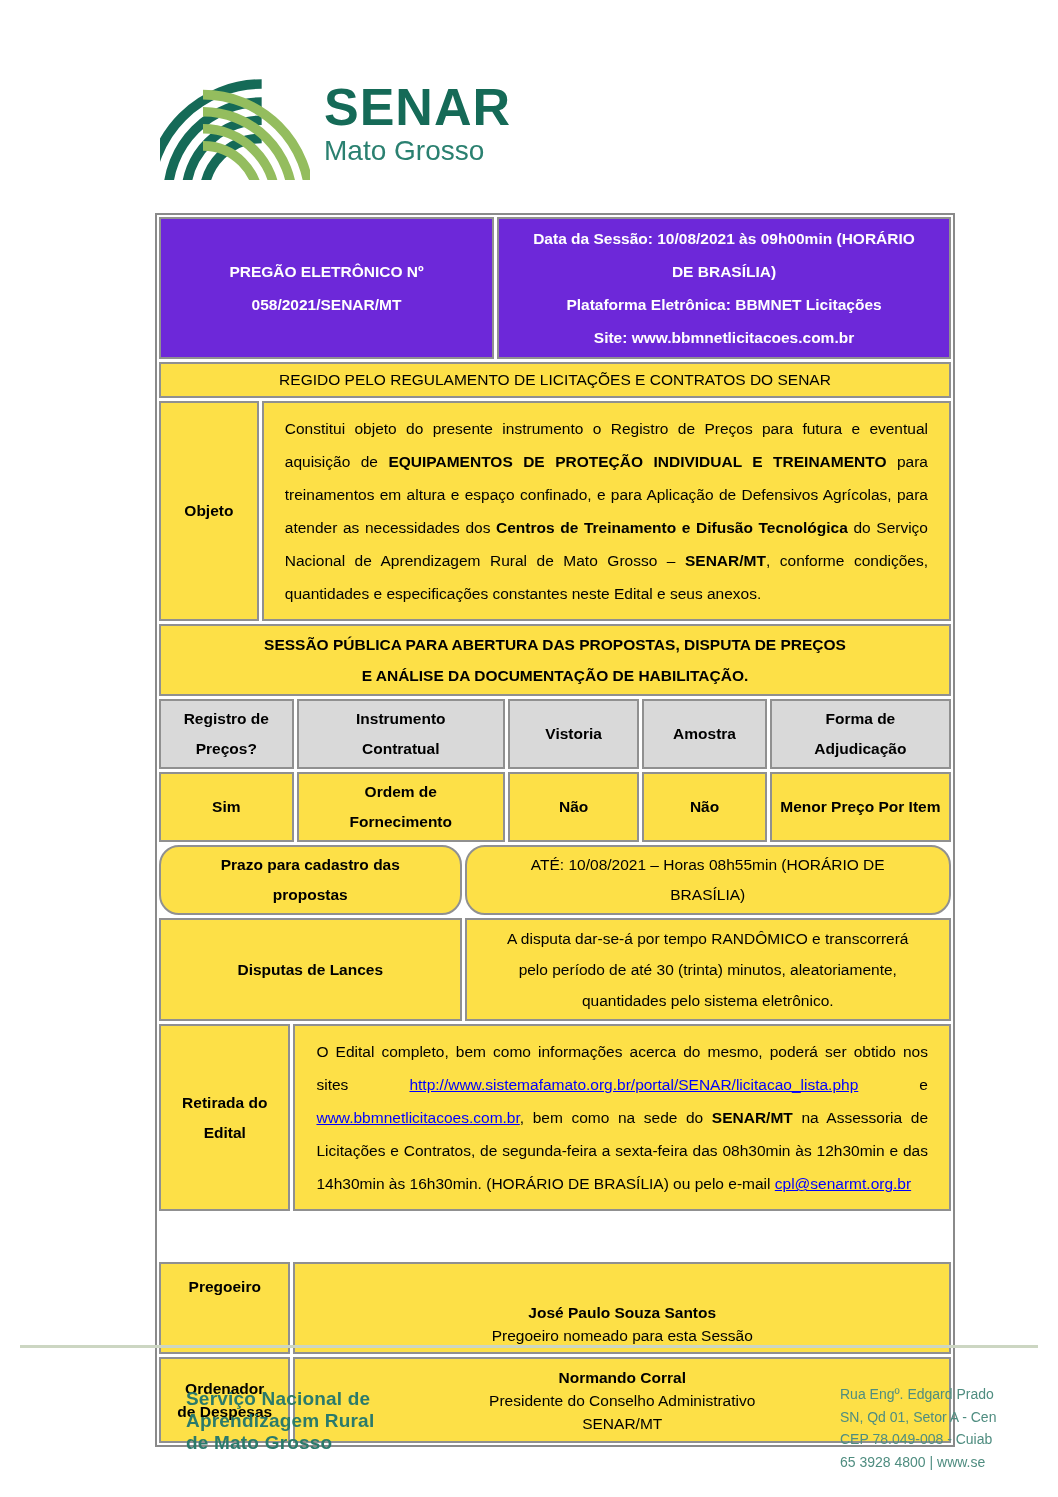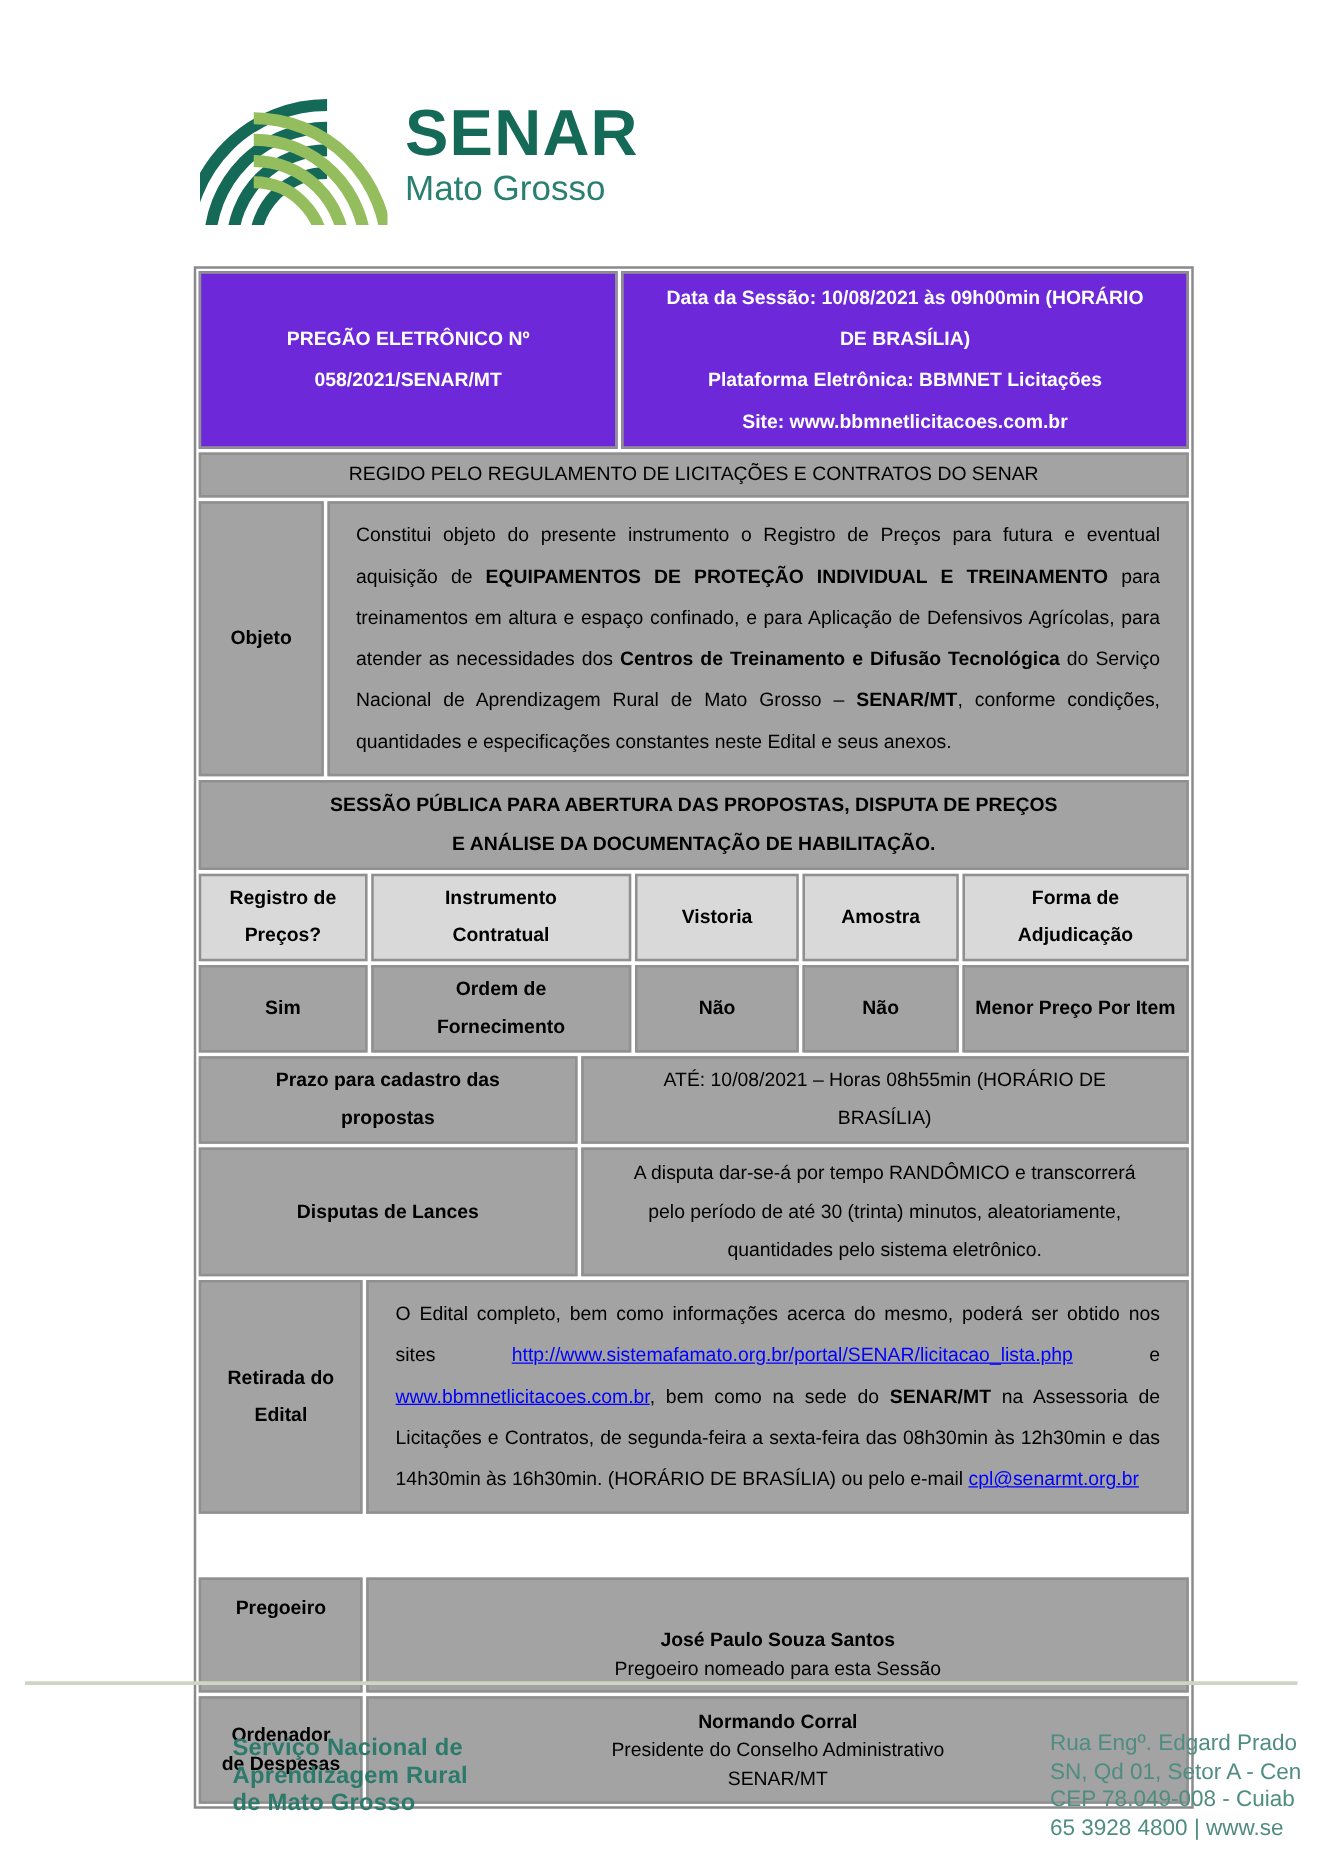--- a/index.html
+++ b/index.html
@@ -15,21 +15,21 @@
   .logo-text .brand{font-size:52px;font-weight:bold;color:#156a57;letter-spacing:1px;line-height:1;}
   .logo-text .region{font-size:28px;color:#2a8070;line-height:1.15;margin-top:2px;}
   
   .doc-table{
     position:absolute;left:155px;top:213px;width:800px;
     border:2px solid #8a8a8a;background:#fff;padding:2px;box-sizing:border-box;
   }
   .row{display:grid;column-gap:3px;margin-bottom:3px;}
   .row:last-child{margin-bottom:0;}
   .cell{
-    border:2px solid #909090;background:#a3a3a3;box-sizing:border-box;
+    border:2px solid #909090;background:#fde047;box-sizing:border-box;
     display:flex;flex-direction:column;justify-content:center;align-items:center;
     text-align:center;font-size:15.5px;padding:3px 8px;
   }
   .r1{grid-template-columns:42.3% 1fr;}
   .r2{grid-template-columns:1fr;}
   .r3{grid-template-columns:12.6% 1fr;}
   .r4{grid-template-columns:1fr;}
   .r5,.r6{grid-template-columns:17% 26.3% 16.6% 15.7% 1fr;}
   .r7,.r8{grid-template-columns:38.2% 1fr;}
   .r9,.r10,.r11{grid-template-columns:16.6% 1fr;}
@@ -38,37 +38,37 @@
   .label{font-weight:bold;line-height:30px;}
   .justified{
     display:block;text-align:justify;line-height:33px;padding:6px 13px;
   }
   .objeto-body{min-height:201px;justify-content:flex-end;}
   .retirada-body{min-height:186px;}
   .sessao-cell{font-weight:bold;line-height:31px;min-height:61px;}
   .ghead{background:#d9d9d9;font-weight:bold;line-height:30px;min-height:68px;}
   .gval{font-weight:bold;line-height:30px;min-height:64px;}
   .plain{line-height:30px;}
-  .prazo-cell{min-height:60px;}
+  .prazo-cell{min-height:60px;border-radius:20px;}
   .disputa-cell{min-height:96px;line-height:31px;}
   .pregoeiro-row .cell{min-height:92px;margin-top:48px;}
   .pregoeiro-label{justify-content:flex-start;padding-top:8px;}
   .pregoeiro-value{justify-content:flex-end;padding-bottom:5px;line-height:23px;}
   .ordenador-row .cell{min-height:86px;line-height:23px;}
   .person-name{font-weight:bold;}
   .doclink{color:#0000ff;text-decoration:underline;cursor:pointer;}
   
   .rule{position:absolute;left:20px;top:1345px;width:1018px;height:3px;background:#ccd6c2;}
   .footer-left{
     position:absolute;left:186px;top:1388px;
     font-weight:bold;color:#2b7a6b;font-size:19px;line-height:22px;letter-spacing:.2px;
   }
   .footer-right{
     position:absolute;left:840px;top:1383px;width:218px;overflow:hidden;
-    color:#4f8d80;font-size:18px;line-height:22.5px;white-space:nowrap;
+    color:#4f8d80;font-size:14px;line-height:22.5px;white-space:nowrap;
   }
 </style>
 </head>
 <body>
 
 <div class="logo">
   <svg class="logo-mark" viewBox="0 10 140 105" xmlns="http://www.w3.org/2000/svg">
     <g fill="none" stroke="#156a57" stroke-width="9">
       <path d="M -10 130 A 105 105 0 0 1 95 25"></path>
       <path d="M 7 130 A 88 88 0 0 1 95 42"></path>

